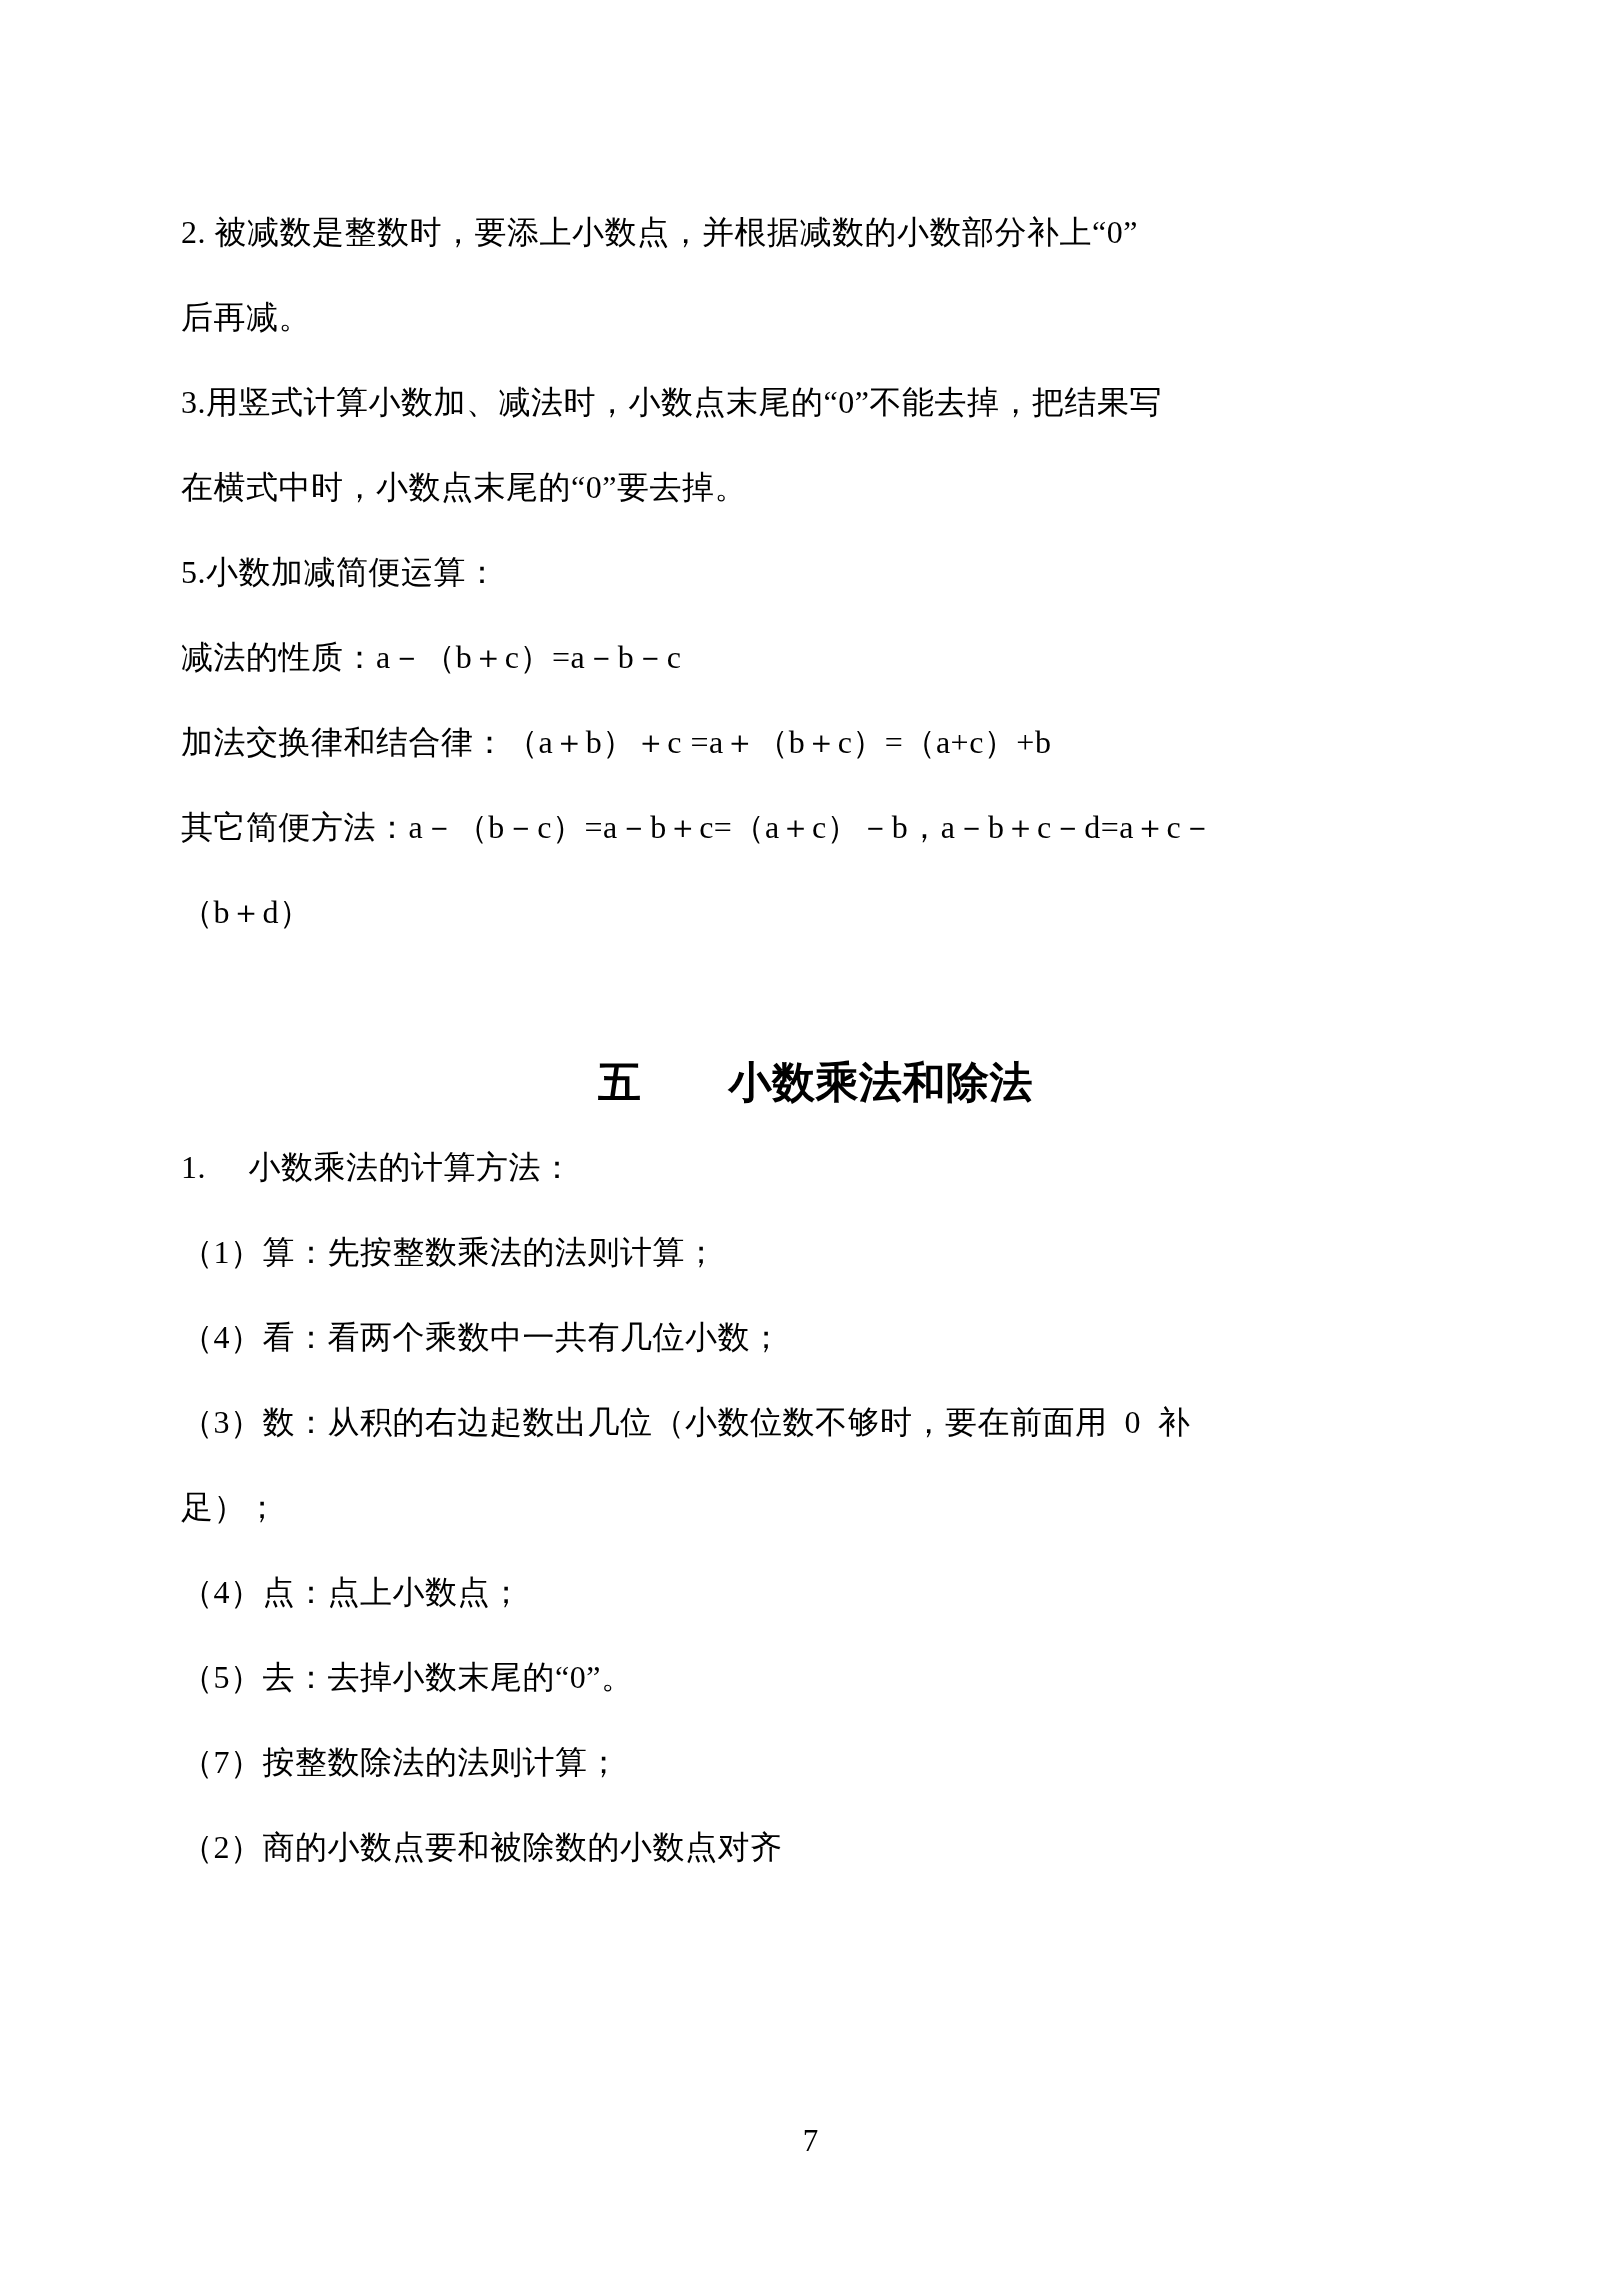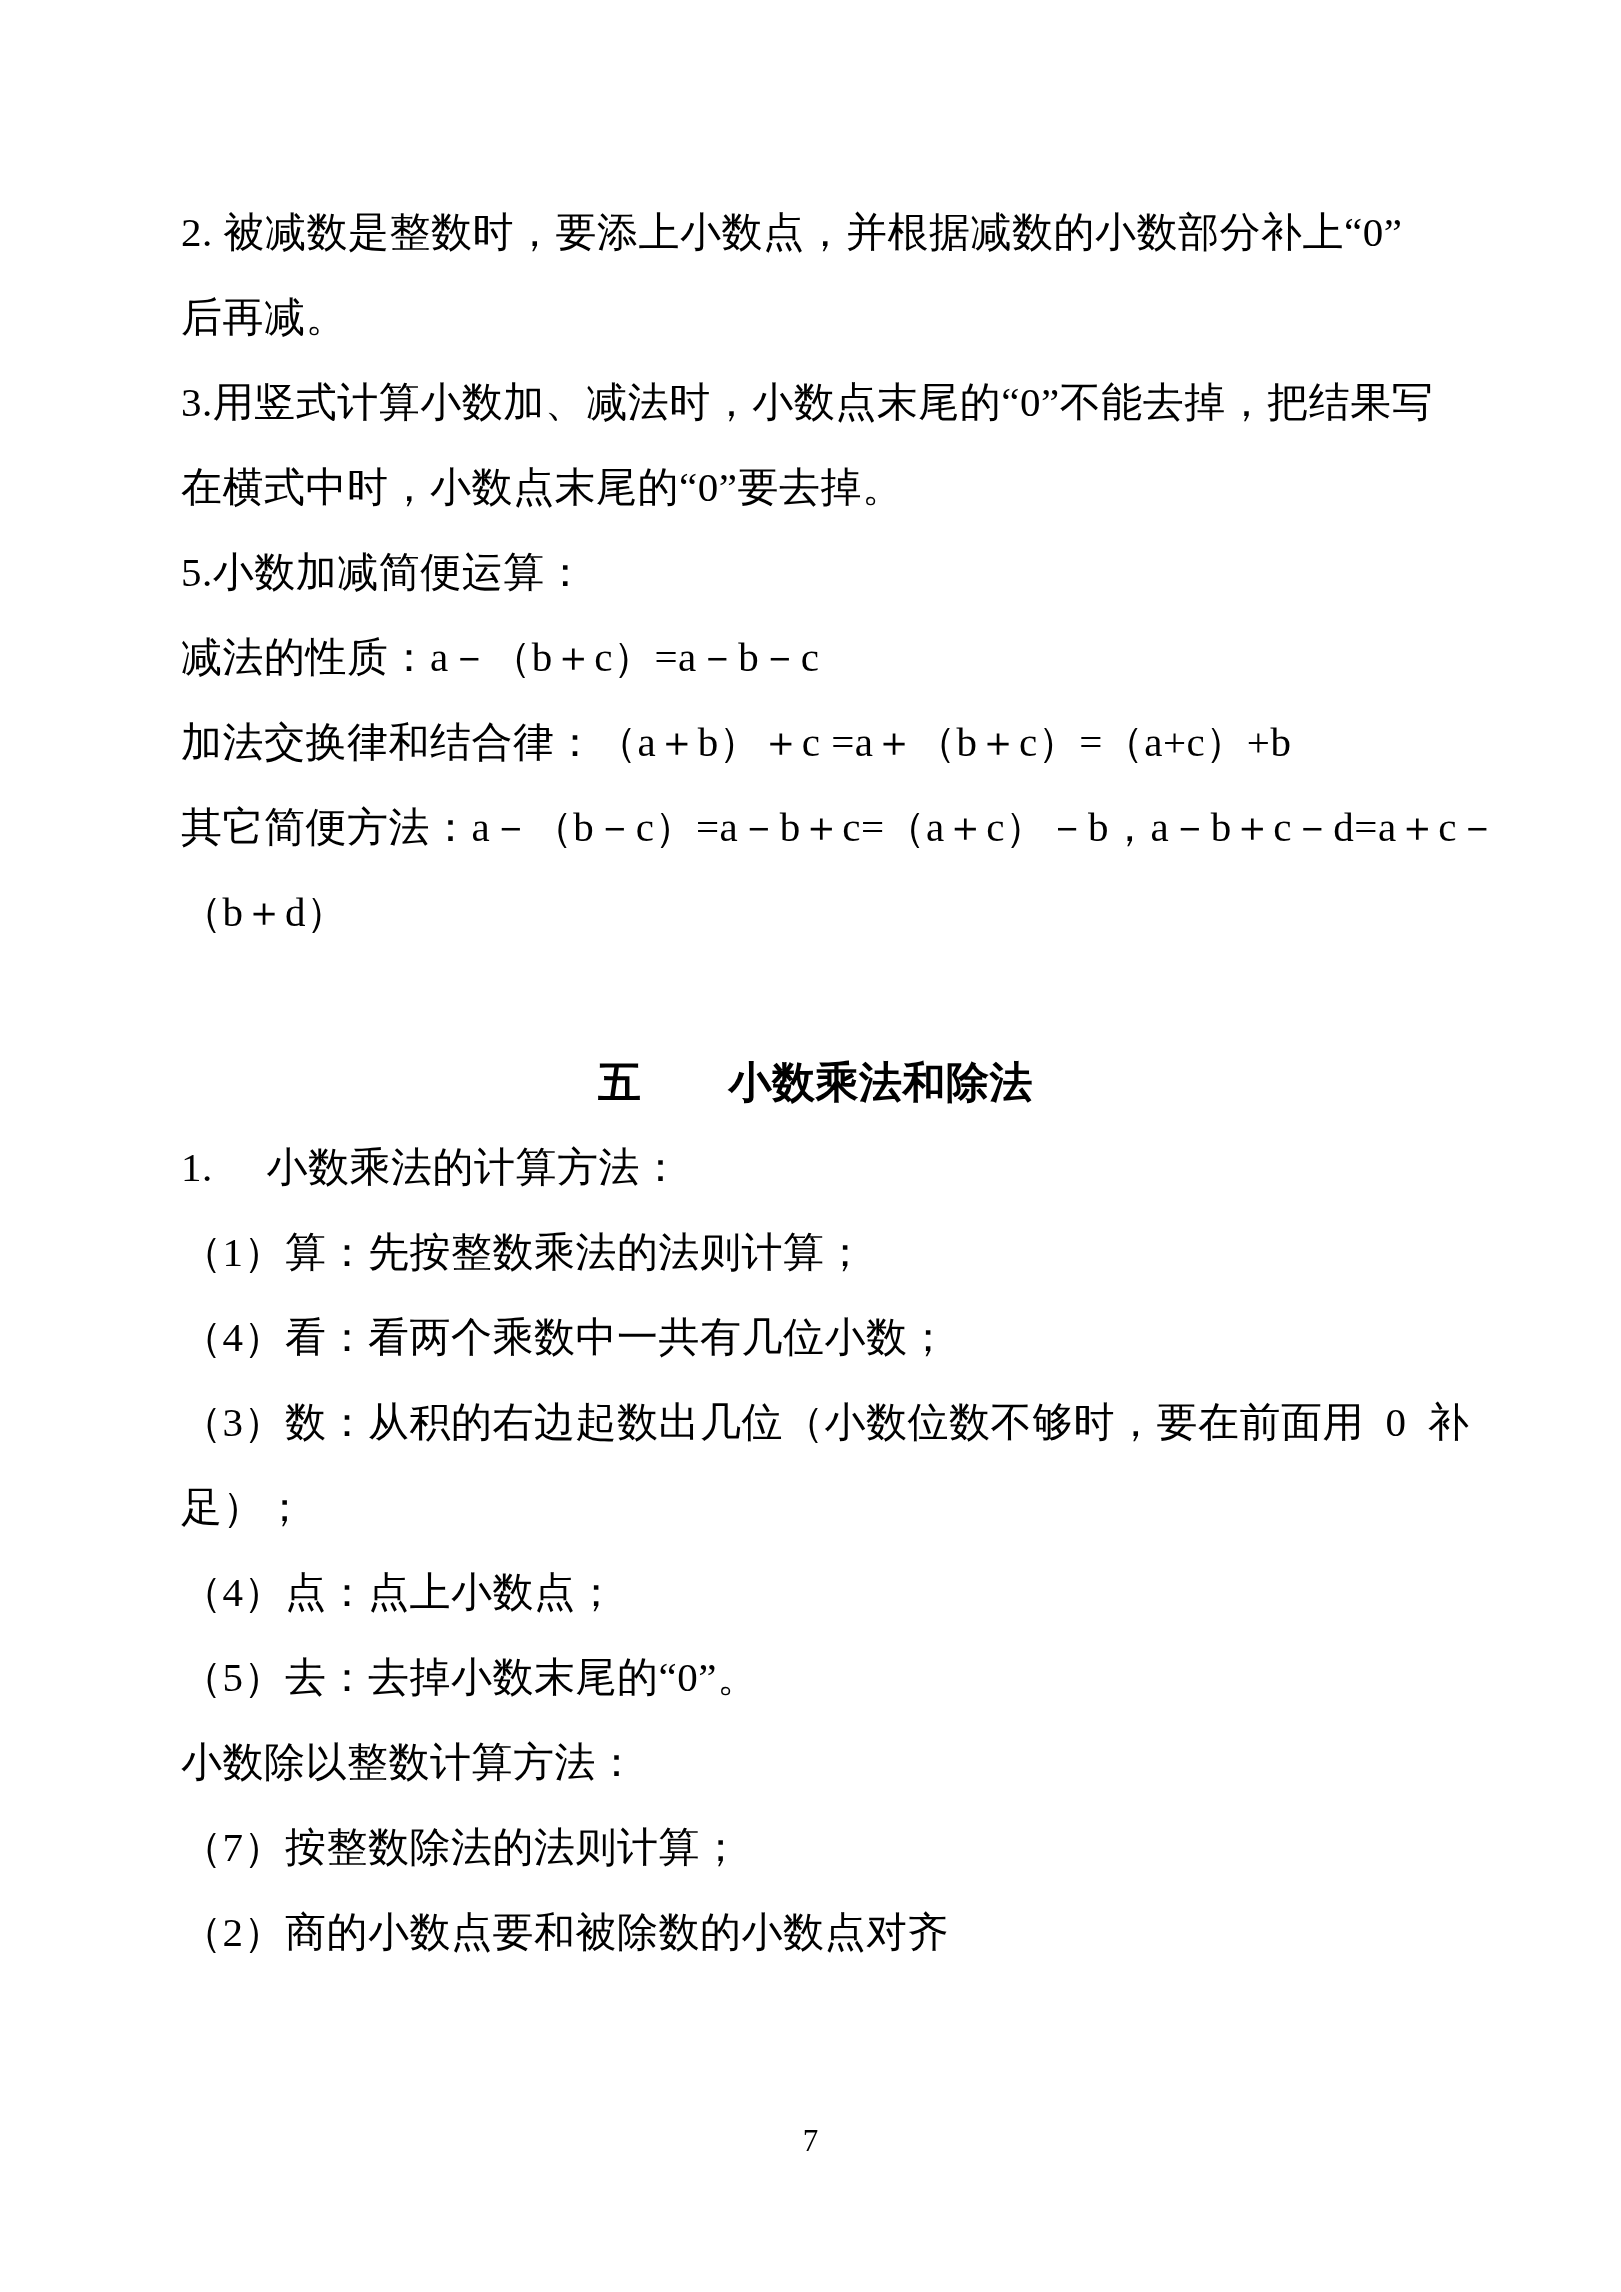--- a/index.html
+++ b/index.html
@@ -19,21 +19,21 @@
   .content {
     position: absolute;
     top: 190px;
     left: 181px;
     width: 1269px;
   }
   .line {
     height: 85px;
     display: flex;
     align-items: center;
-    font-size: 41px;
+    font-size: 32px;
     letter-spacing: 0.5px;
     white-space: pre;
   }
   .line.heading {
     justify-content: center;
     font-weight: bold;
     font-size: 43px;
     text-align: right;
   }
   .line.blank {
@@ -65,19 +65,18 @@
       <div class="line body">（b＋d）</div>
       <div class="line blank"></div>
       <div class="line heading">五　　小数乘法和除法</div>
       <div class="line body">1.     小数乘法的计算方法：</div>
       <div class="line body">（1）算：先按整数乘法的法则计算；</div>
       <div class="line body">（4）看：看两个乘数中一共有几位小数；</div>
       <div class="line body">（3）数：从积的右边起数出几位（小数位数不够时，要在前面用  0  补</div>
       <div class="line body">足）；</div>
       <div class="line body">（4）点：点上小数点；</div>
       <div class="line body">（5）去：去掉小数末尾的“0”。</div>
-      <div class="line body">小数除以整数计算方法：</div>
       <div class="line body">（7）按整数除法的法则计算；</div>
       <div class="line body">（2）商的小数点要和被除数的小数点对齐</div>
     </main>
   <footer class="page-number">7</footer>
 </div>
 
 
 </body></html>

